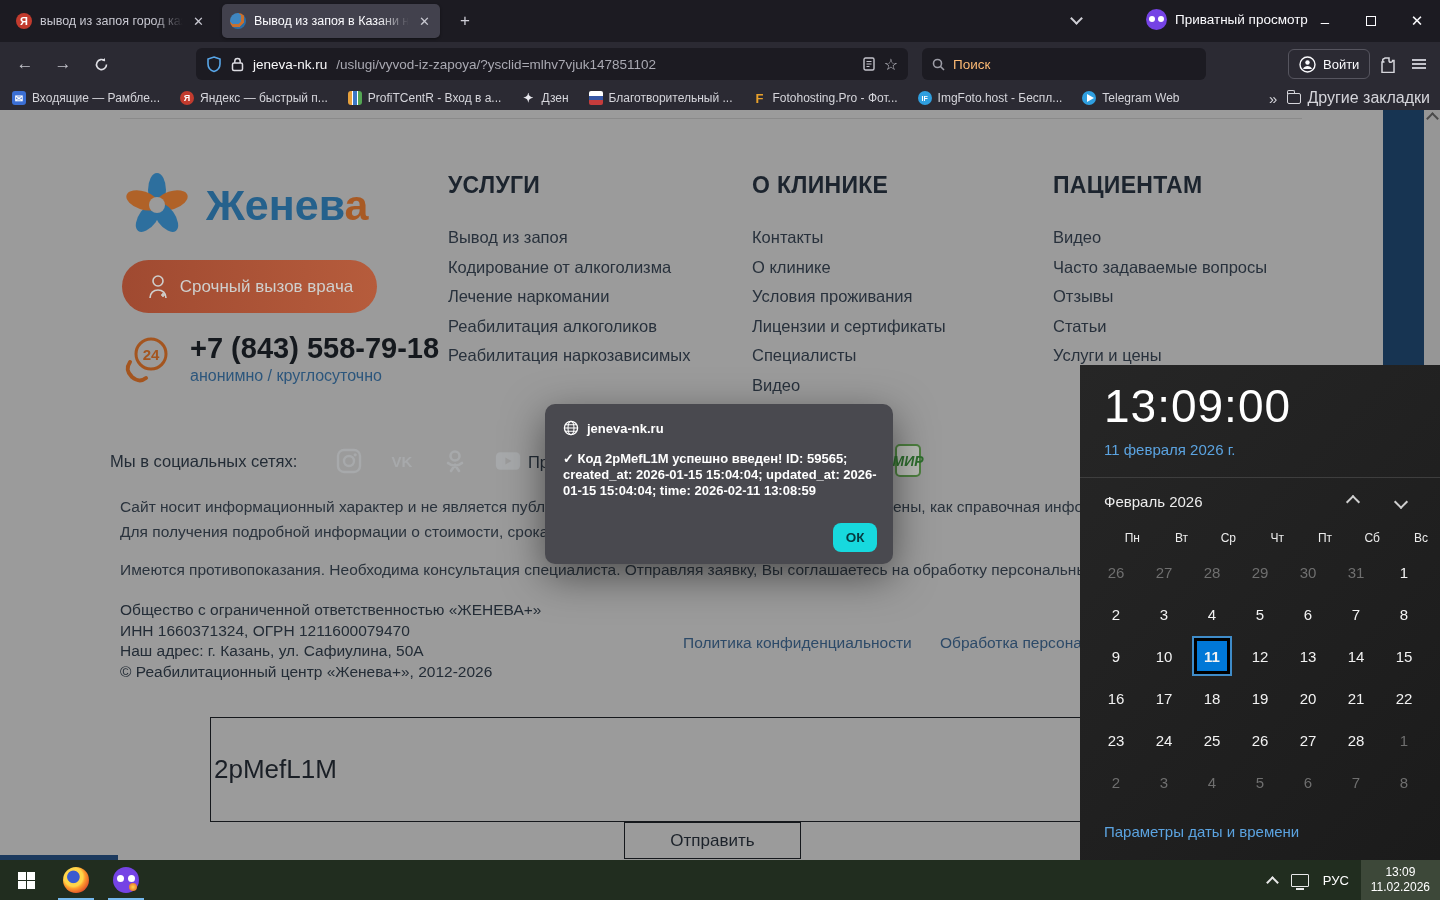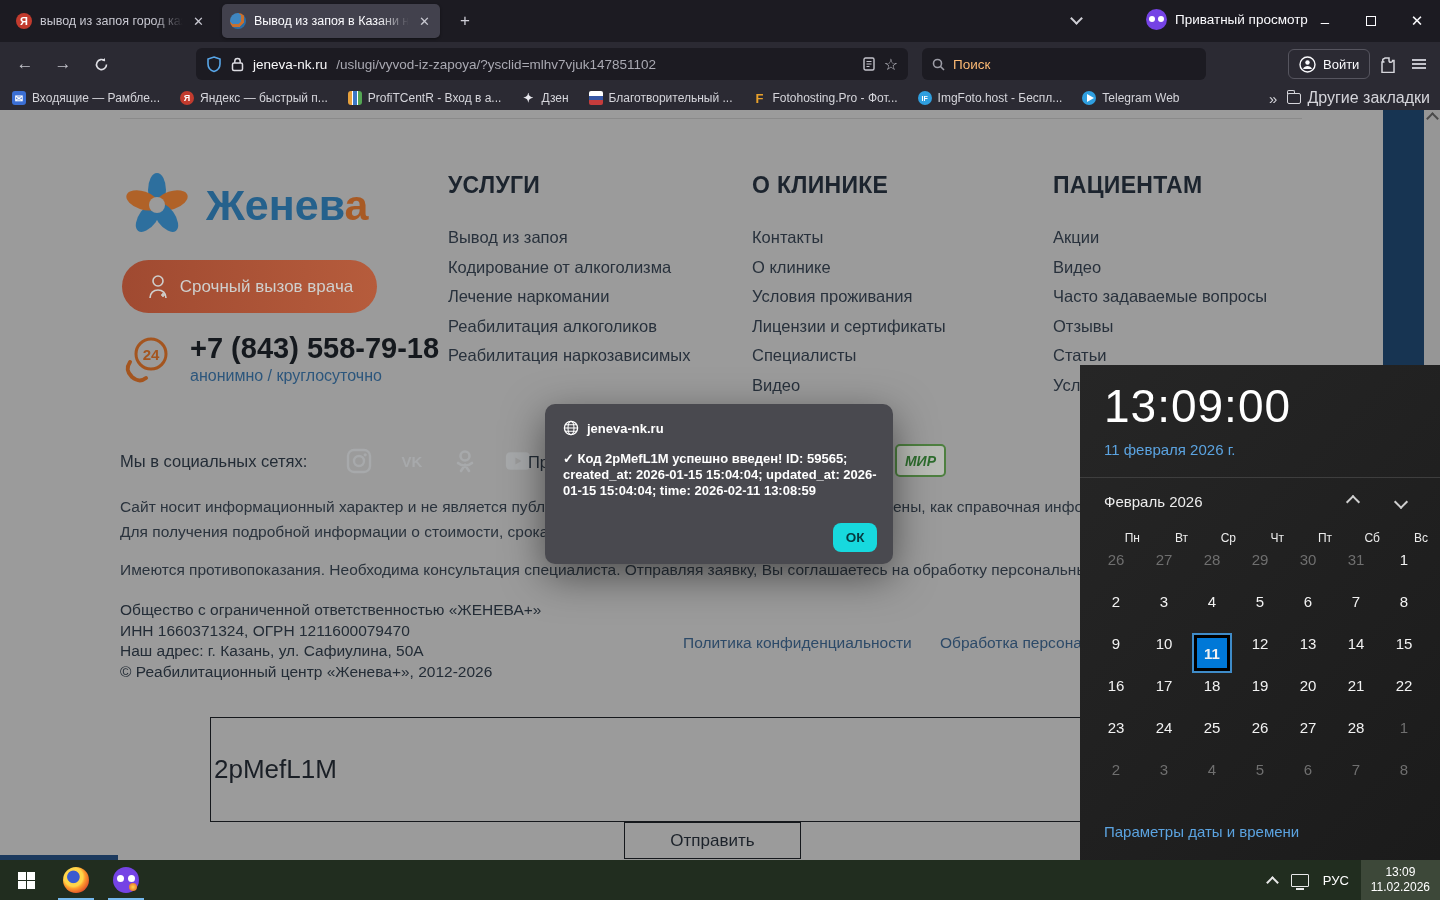--- a/index.html
+++ b/index.html
@@ -74,24 +74,24 @@
   #logo { left:120px; top:58px; display:flex; align-items:center; gap:12px; }
   .logo-text { font-size:43px; font-weight:bold; color:#25618c; }
   .logo-text .accent { color:#a85a24; }
   #cta { left:122px; top:150px; width:255px; height:53px; border-radius:27px;
          background:linear-gradient(90deg,#a04a31,#b65c3c); display:flex; align-items:center; justify-content:center;
          gap:10px; color:#cfcfcd; font-size:17px; }
   #phone-row { left:120px; top:222px; display:flex; gap:14px; }
   #phone-num { font-size:29px; font-weight:800; color:#15191e; }
   #phone-note { font-size:16px; color:#2c567c; margin-top:2px; }
   .soc { width:26px; height:26px; }
-  #social-row { left:120px; top:338px; display:flex; align-items:center; gap:27px; }
+  #social-row { left:110px; top:338px; display:flex; align-items:center; gap:27px; }
   #social-label { font-size:16.5px; color:#232c36; margin-right:12px; }
   #pay-label { left:528px; top:343px; font-size:16.5px; color:#232c36; white-space:nowrap; }
-  #mir { left:895px; top:334px; width:51px; height:33px; background:#b9bcb6; border:2px solid #4e8040;
+  #mir { left:895px; top:334px; width:26px; height:33px; background:#b9bcb6; border:2px solid #4e8040;
          border-radius:5px; display:flex; align-items:center; justify-content:center;
          color:#2e6e2e; font-weight:bold; font-style:italic; font-size:14px; }
   .body-text { font-size:15.5px; color:#2a333d; white-space:nowrap; }
   #company { left:120px; top:490px; font-size:15.5px; color:#232c36; line-height:20.5px; }
   .plink { font-size:15.5px; color:#2d4a68; white-space:nowrap; }
   #code-input { left:210px; top:607px; width:1025px; height:105px; border:1px solid #15181c;
                 font-size:26px; color:#1a1f26; padding:36px 0 0 3px; }
   #submit-btn { left:624px; top:712px; width:177px; height:37px; border:1px solid #15181c;
                 display:flex; align-items:center; justify-content:center; font-size:17px; color:#1c222a; }
   #navy-strip { left:1383px; top:0; width:41px; height:750px; background:#173452; }
@@ -115,21 +115,21 @@
   #flydate { position:absolute; left:24px; top:76px; font-size:15px; color:#5ba3e0; }
   #cal-divider { position:absolute; left:0; top:112px; width:360px; height:1px; background:#3e3e3e; }
   #month-row { position:absolute; left:24px; top:128px; width:312px; display:flex; align-items:center; font-size:15px; color:#ececec; }
   #month-row .grow { flex:1; }
   .cal-chev { width:10px; height:10px; border-left:2px solid #cfcfcf; border-top:2px solid #cfcfcf; }
   .cal-chev.up { transform:rotate(45deg); margin-right:38px; }
   .cal-chev.down { transform:rotate(225deg); margin-right:10px; }
   #dayhead { position:absolute; left:12px; top:166px; width:336px; display:grid; grid-template-columns:repeat(7,48px); }
   #dayhead span { text-align:right; font-size:12px; color:#ececec; }
   #grid { position:absolute; left:12px; top:186px; width:336px; display:grid; grid-template-columns:repeat(7,48px); grid-auto-rows:42px; }
-  .cell { display:flex; align-items:flex-start; justify-content:center; font-size:15px; color:#f2f2f2; }
+  .cell { display:flex; align-items:center; justify-content:center; font-size:15px; color:#f2f2f2; }
   .cell.muted { color:#6f6f6f; }
   .cell.selected { position:relative; }
   .cell.selected .sel { width:36px; height:36px; background:var(--accent); border:3px solid #000; outline:2px solid #3f8cc9;
             display:flex; align-items:center; justify-content:center; font-weight:bold; }
   #datetime-link { position:absolute; left:24px; top:458px; font-size:15px; color:#5ba3e0; }
 
   
   #taskbar { position:absolute; left:0; top:860px; width:1440px; height:40px; background:#212d1f; z-index:20; }
   .tb-btn { position:absolute; top:0; height:40px; display:flex; align-items:center; justify-content:center; }
   .tb-underline:after { content:""; position:absolute; left:6px; right:6px; bottom:0; height:2px; background:#76b9ed; }
@@ -339,21 +339,20 @@
           <div>Условия проживания</div>
           <div>Лицензии и сертификаты</div>
           <div>Специалисты</div>
           <div>Видео</div>
         </div>
     </div>
     <div class="abs" style="left:1053px; top:62px;">
       <div class="col-title">ПАЦИЕНТАМ</div>
       <div class="col-links">
 
-      <div>Акции</div>
           <div>Видео</div>
           <div>Часто задаваемые вопросы</div>
           <div>Отзывы</div>
           <div>Статьи</div>
           <div>Услуги и цены</div>
         </div>
     </div>
 
     <div class="abs" id="social-row">
       <span id="social-label">Мы в социальных сетях:</span>

